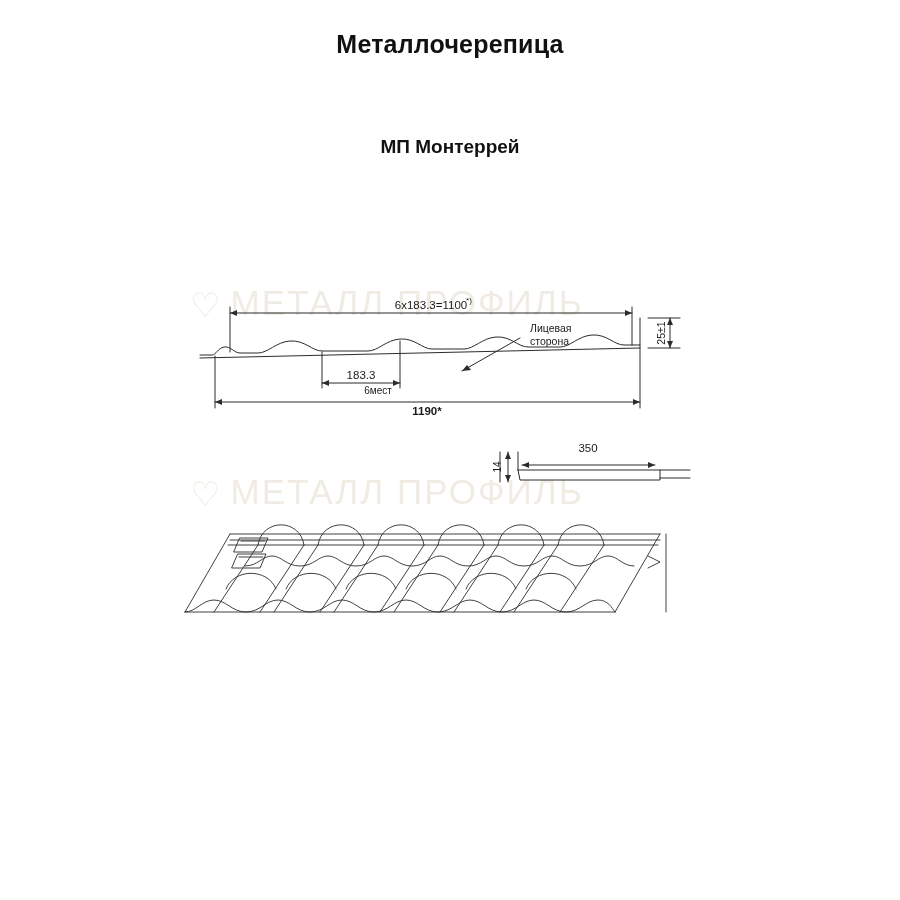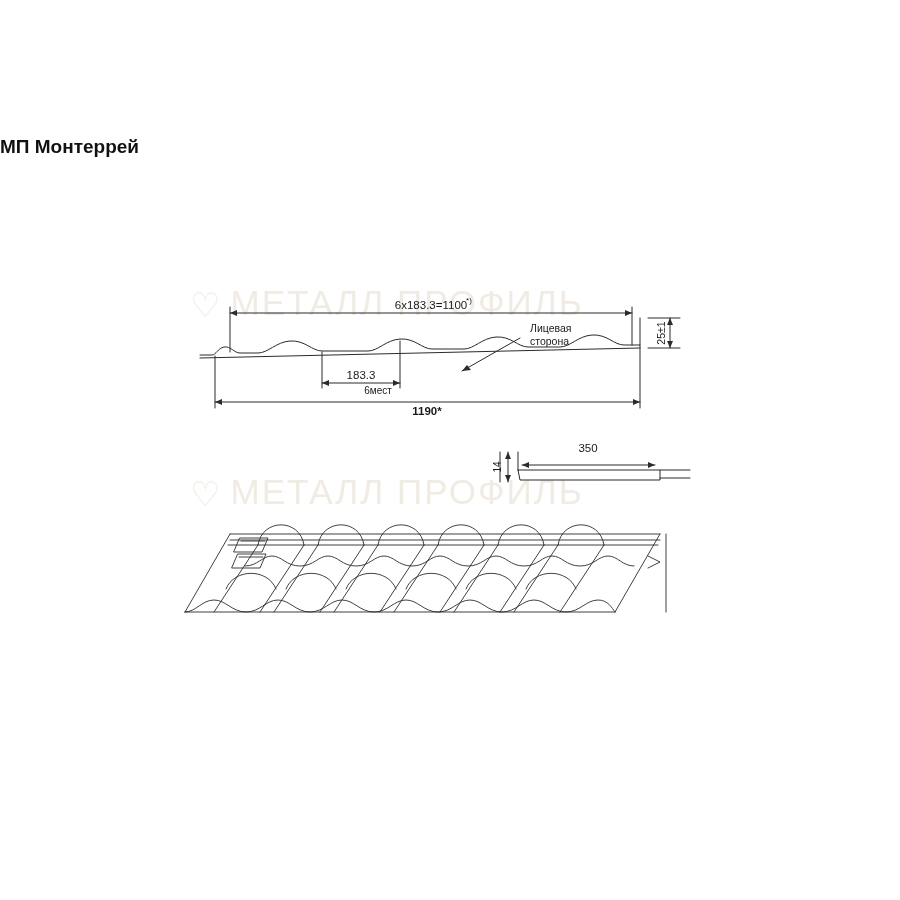--- a/index.html
+++ b/index.html
@@ -29,21 +29,21 @@
     font-size: 25px;
     font-weight: bold;
     letter-spacing: 0.2px;
     color: #111;
   }
   .subtitle {
     position: absolute;
     top: 136px;
     left: 0;
     width: 900px;
-    text-align: left;
+    text-align: center;
     font-size: 19px;
     font-weight: bold;
     color: #111;
   }
   .drawing {
     position: absolute;
     top: 0;
     left: 0;
   }
   .wm {
@@ -70,20 +70,21 @@
     transform: translateY(2px);
     margin-right: 8px;
     font-size: 34px;
   }
 </style>
 </head>
 <body>
 
 <div class="page">
 
+  <div class="title">Металлочерепица</div>
   <div class="subtitle">МП Монтеррей</div>
 
   <div class="wm wm1">
     <span class="wm-heart">♡</span><span>МЕТАЛЛ ПРОФИЛЬ</span>
   </div>
   <div class="wm wm2">
     <span class="wm-heart">♡</span><span>МЕТАЛЛ ПРОФИЛЬ</span>
   </div>
 
   <svg class="drawing" width="900" height="900" viewBox="0 0 900 900">

